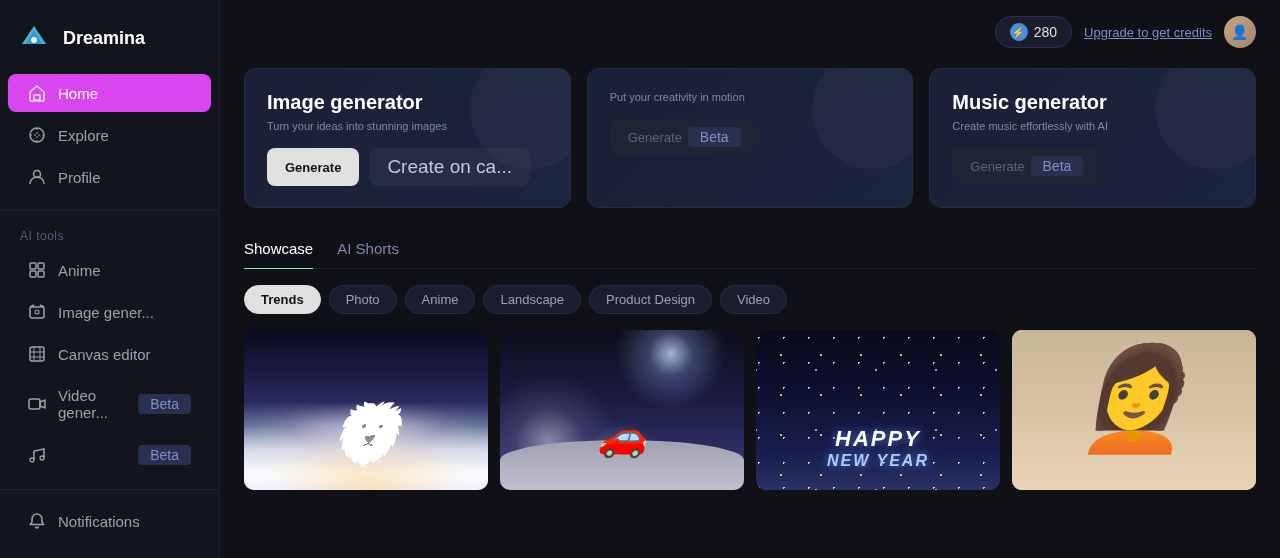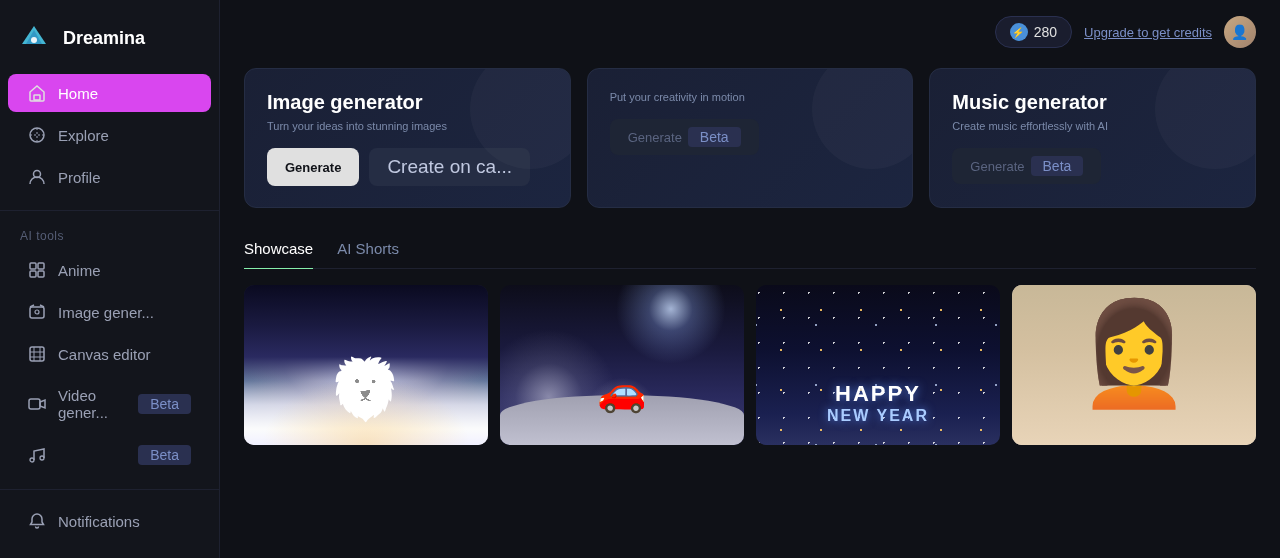--- a/index.html
+++ b/index.html
@@ -260,20 +260,21 @@
       color: #0f1117;
       border-color: #e0e0e0;
       font-weight: 600;
     }
 
     
     .gallery {
       display: grid;
       grid-template-columns: repeat(4, 1fr);
       gap: 12px;
+      font-style: italic;
     }
     .gallery-item {
       border-radius: 10px;
       overflow: hidden;
       height: 160px;
       position: relative;
       cursor: pointer;
     }
 
     
@@ -539,20 +540,28 @@
         </button>
       </div>
     </div>
   </div>
 
   <div class="tabs">
     <div class="tab active">Showcase</div>
     <div class="tab">AI Shorts</div>
   </div>
 
+  <div class="filter-chips">
+    <div class="chip active">Trends</div>
+    <div class="chip">Photo</div>
+    <div class="chip">Anime</div>
+    <div class="chip">Landscape</div>
+    <div class="chip">Product Design</div>
+    <div class="chip">Video</div>
+  </div>
 
   <div class="gallery">
     <div class="gallery-item img-lion">
       <div style="position:absolute;inset:0;background:linear-gradient(180deg,#0a0a20 0%,#1a1a40 25%,#2a2a60 45%,rgba(200,210,255,0.4) 60%,rgba(240,240,255,0.8) 75%,rgba(255,255,255,0.95) 90%,#f0f0ff 100%);"></div>
       <div style="position:absolute;bottom:0;left:0;right:0;height:80px;background:radial-gradient(ellipse at 50% 100%,rgba(255,200,100,0.4) 0%,transparent 60%);"></div>
     </div>
     <div class="gallery-item img-car">
       <div class="moon-surface"></div>
     </div>
     <div class="gallery-item img-stars">

